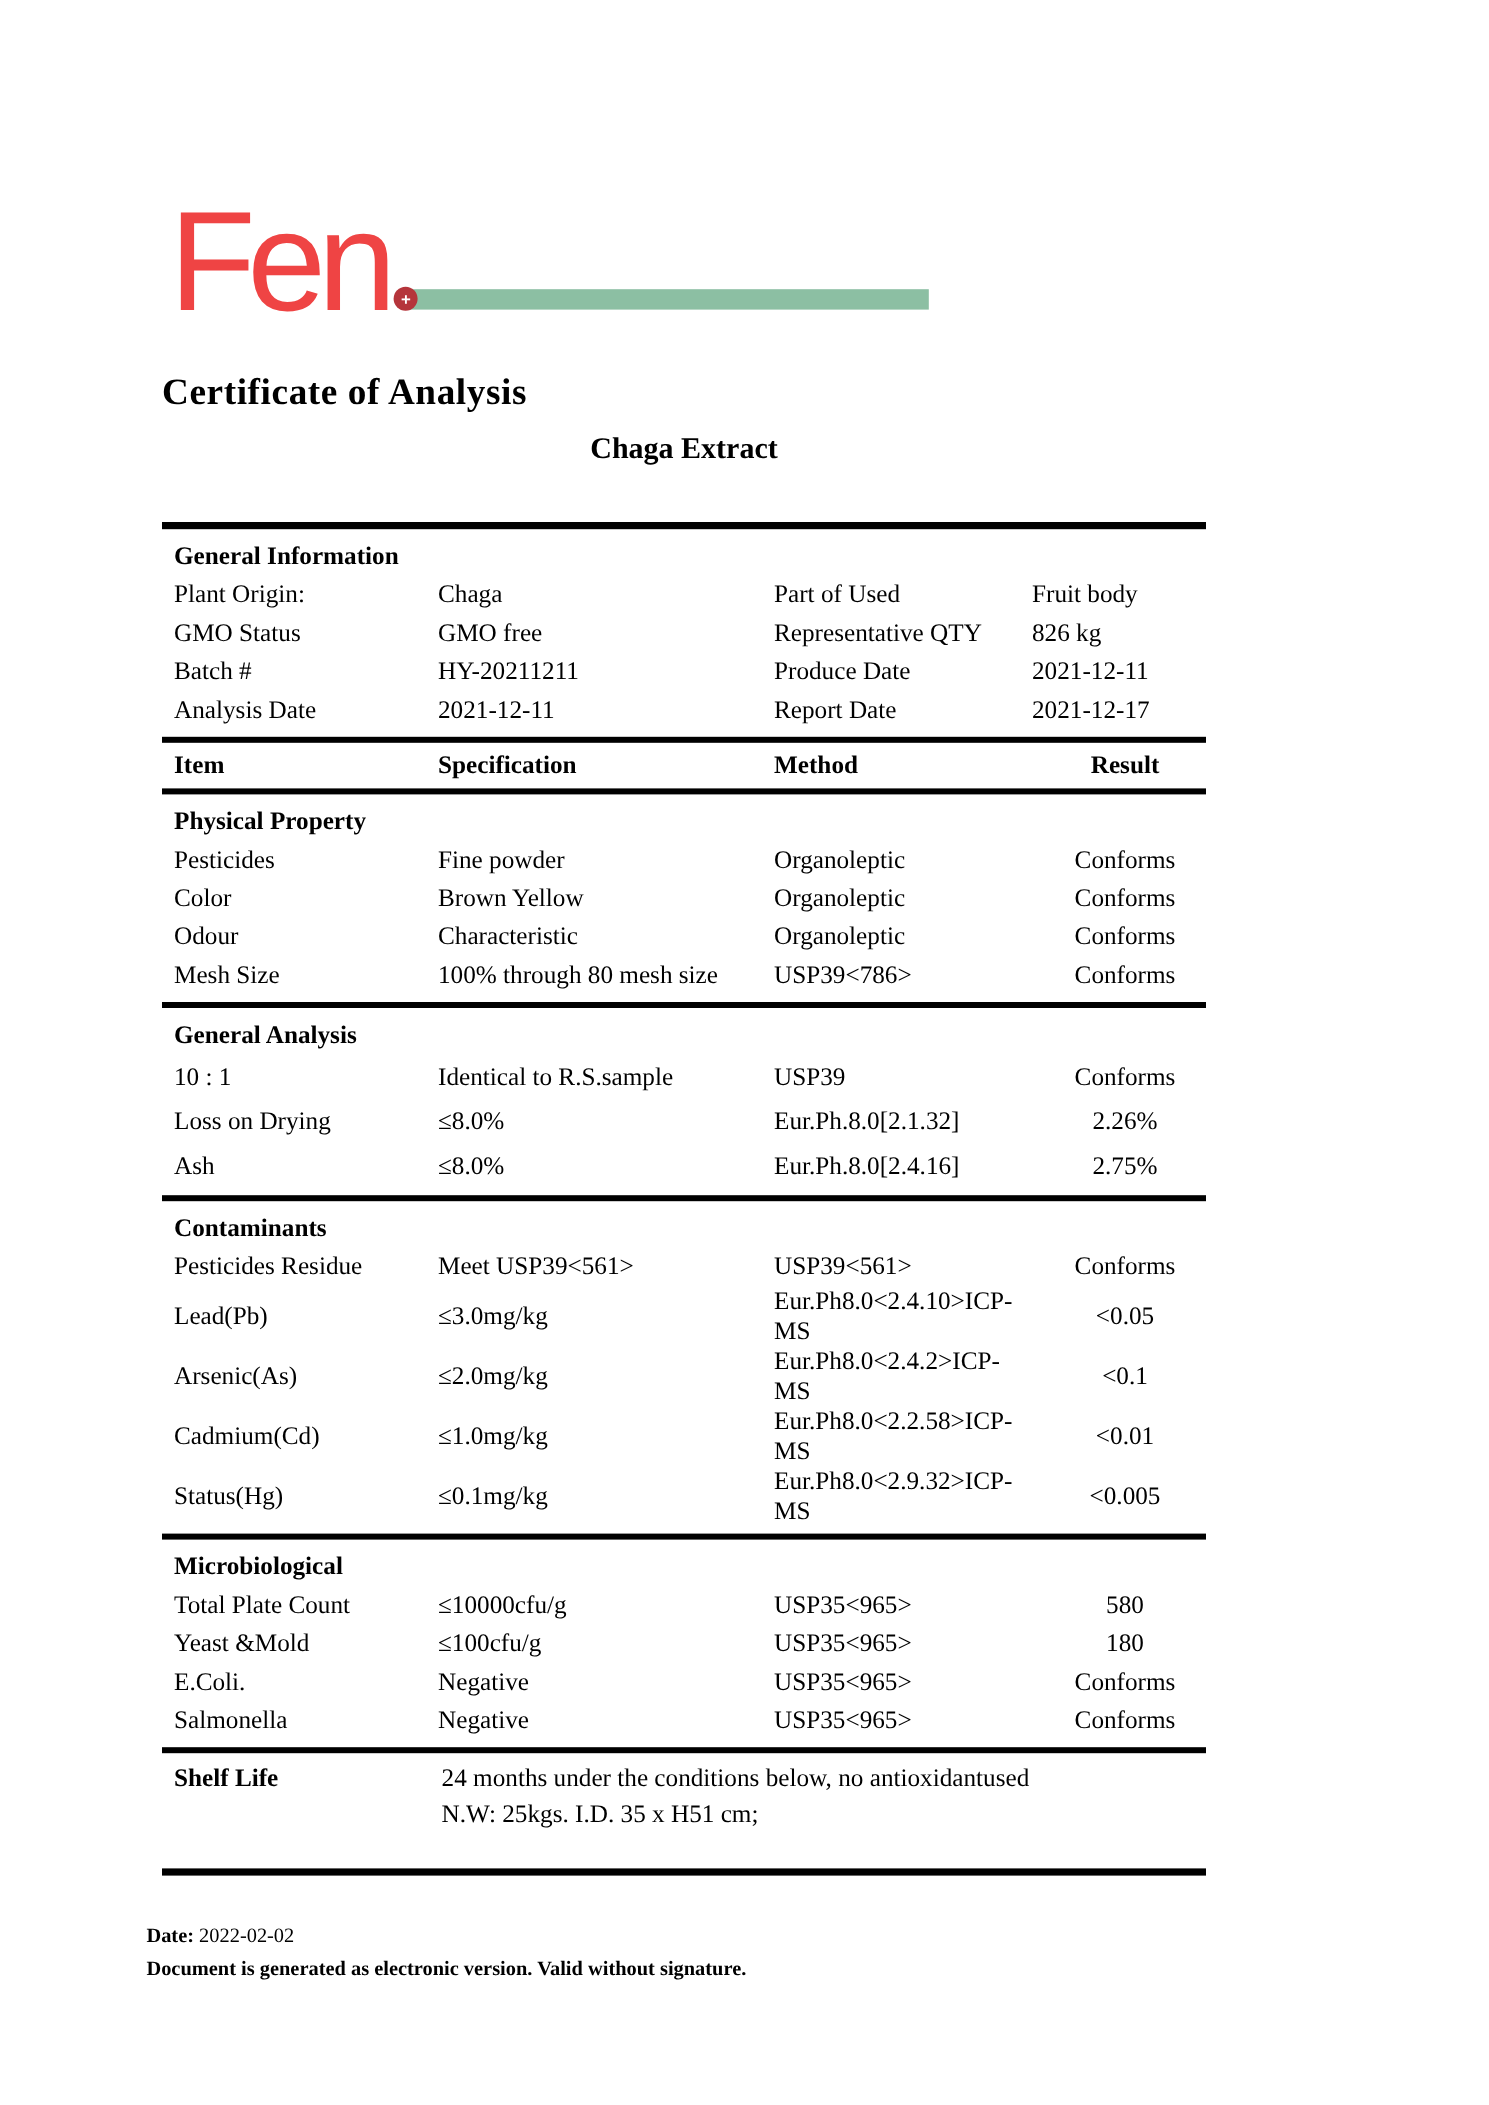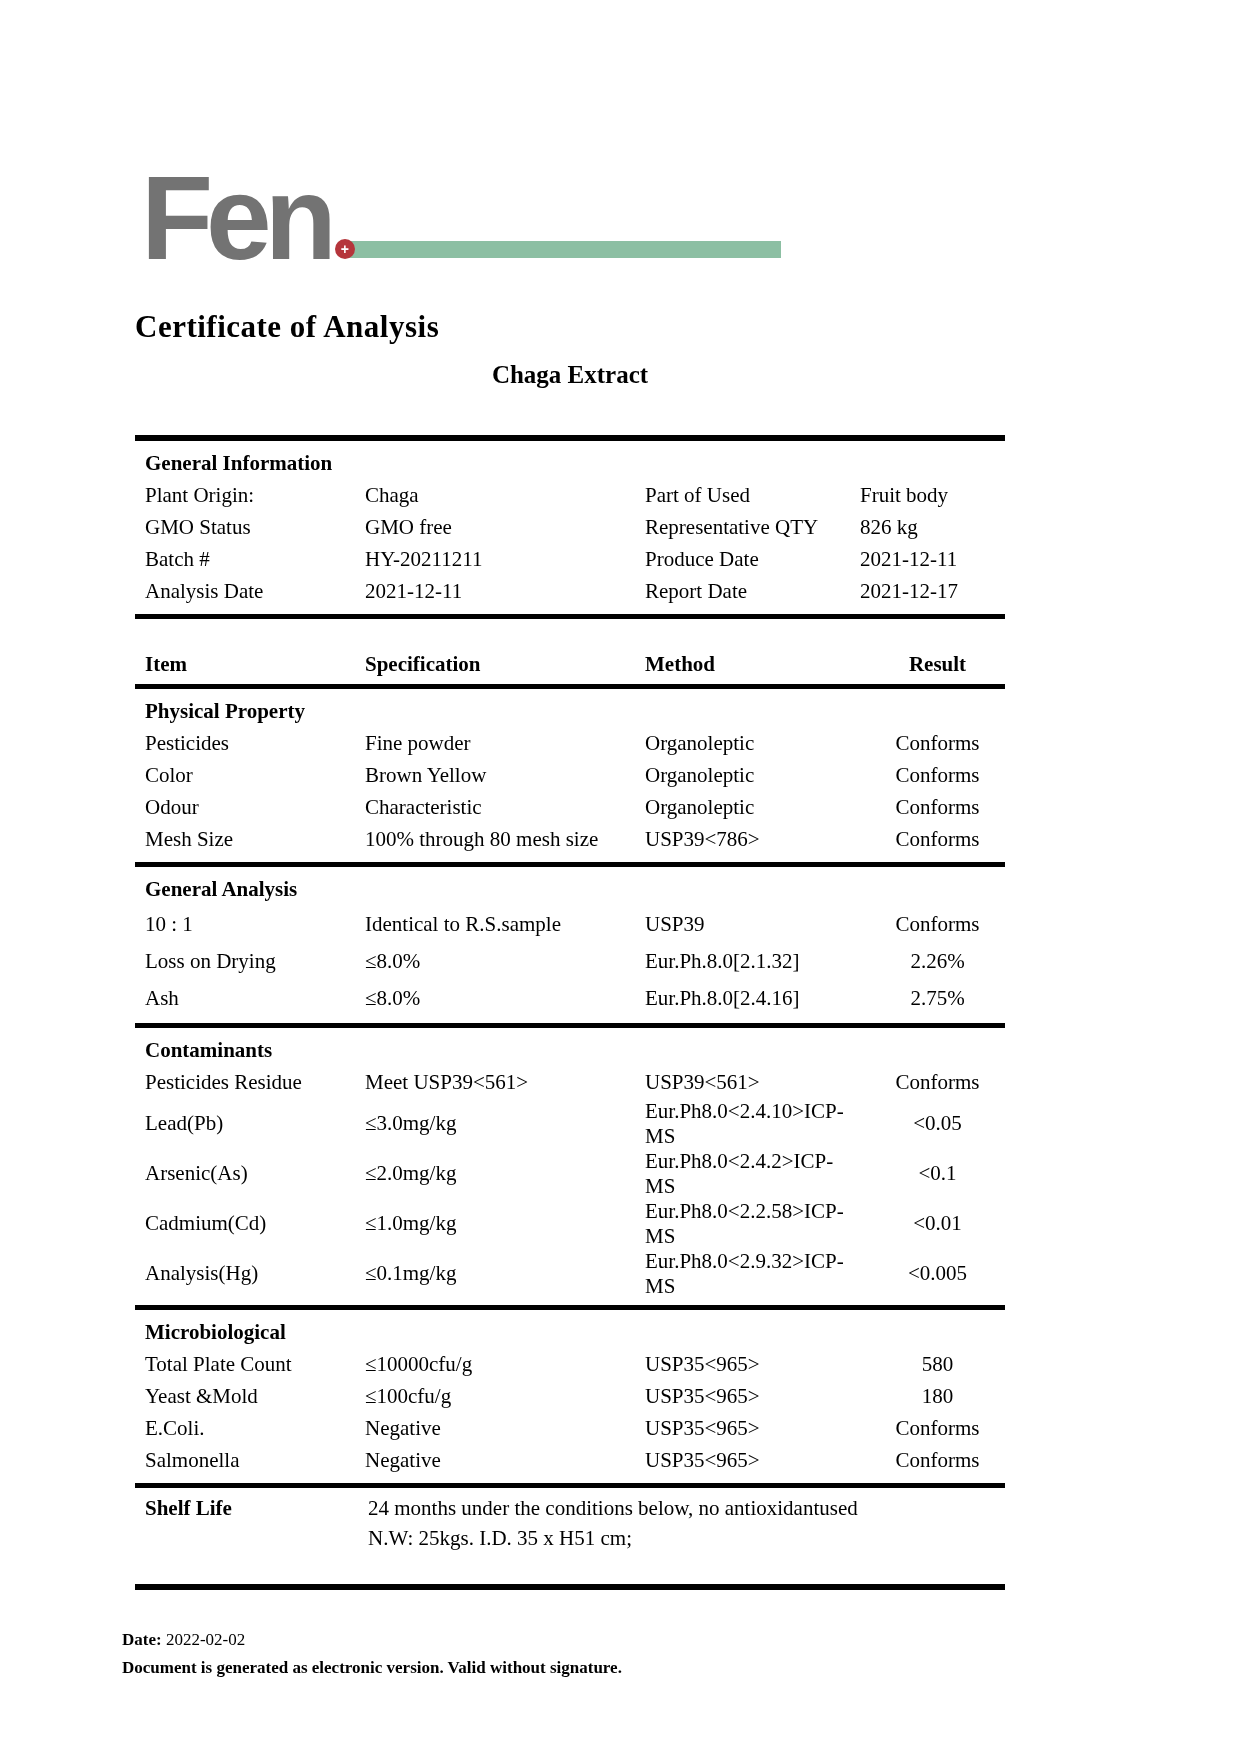--- a/index.html
+++ b/index.html
@@ -4,22 +4,22 @@
 <style>
   * { margin:0; padding:0; box-sizing:border-box; }
   html,body { background:#ffffff; }
   body {
     width:1241px; height:1754px; position:relative;
     font-family:"Liberation Serif", serif; color:#000;
   }
   
   .logo-row { display:flex; align-items:flex-end; margin:150px 0 0 141px; }
   .logo-text {
-    font-family:"Liberation Sans", sans-serif; font-weight:700;
-    font-size:118px; line-height:1.16; letter-spacing:-7px; color:#737373;
+    font-family:"Liberation Sans", sans-serif; font-weight:400;
+    font-size:118px; line-height:1.16; letter-spacing:-7px; color:#ef4444;
   }
   .logo-dot {
     width:20px; height:20px; border-radius:50%; background:#b5353b;
     color:#fff; display:flex; align-items:center; justify-content:center;
     font:700 14px/1 "Liberation Sans", sans-serif;
     margin:0 0 28px 5px; position:relative; z-index:2;
   }
   .logo-bar { width:433px; height:17px; background:#8cbfa3; margin:0 0 29px -7px; }
 
   
@@ -31,21 +31,21 @@
   .coa { margin-top:46px; border-top:6px solid #000; border-bottom:6px solid #000; font-size:21px; }
   .sec { border-bottom:5px solid #000; padding:4px 0 6px 0; }
   .sec:last-child { border-bottom:none; }
   .sec-heading { font-weight:700; padding:6px 0 4px 10px; }
   .grid-row { display:grid; grid-template-columns:220px 280px 215px 155px; padding-left:10px; min-height:32px; align-items:center; }
   .grid-row.tall { min-height:37px; }
   .grid-row .c4 { text-align:left; }
   .results .grid-row .c4 { text-align:center; }
   .head-row { font-weight:700; min-height:34px; }
   .head-row .c4 { text-align:center; }
-  .sec.header-sec { padding:2px 0;margin-top:27px; }
+  .sec.header-sec { padding:2px 0; }
 
   
   .storage { padding:6px 0 30px 0; }
   .storage .grid-row { grid-template-columns:223px 637px; min-height:30px; }
   .storage .slabel { font-weight:700; }
 
   
   .footer { margin:36px 0 0 122px; font-size:17px; line-height:28px; }
   .footer .bold { font-weight:700; }
 </style>
@@ -171,21 +171,21 @@
         <span class="c3">Eur.Ph8.0&lt;2.4.2&gt;ICP-MS</span>
         <span class="c4">&lt;0.1</span>
       </div>
       <div class="grid-row">
         <span class="c1">Cadmium(Cd)</span>
         <span class="c2">≤1.0mg/kg</span>
         <span class="c3">Eur.Ph8.0&lt;2.2.58&gt;ICP-MS</span>
         <span class="c4">&lt;0.01</span>
       </div>
       <div class="grid-row">
-        <span class="c1">Analysis(Hg)</span>
+        <span class="c1">Status(Hg)</span>
         <span class="c2">≤0.1mg/kg</span>
         <span class="c3">Eur.Ph8.0&lt;2.9.32&gt;ICP-MS</span>
         <span class="c4">&lt;0.005</span>
       </div>
     </div>
 
     <div class="sec results">
       <div class="sec-heading">Microbiological</div>
       <div class="grid-row">
         <span class="c1">Total Plate Count</span>

